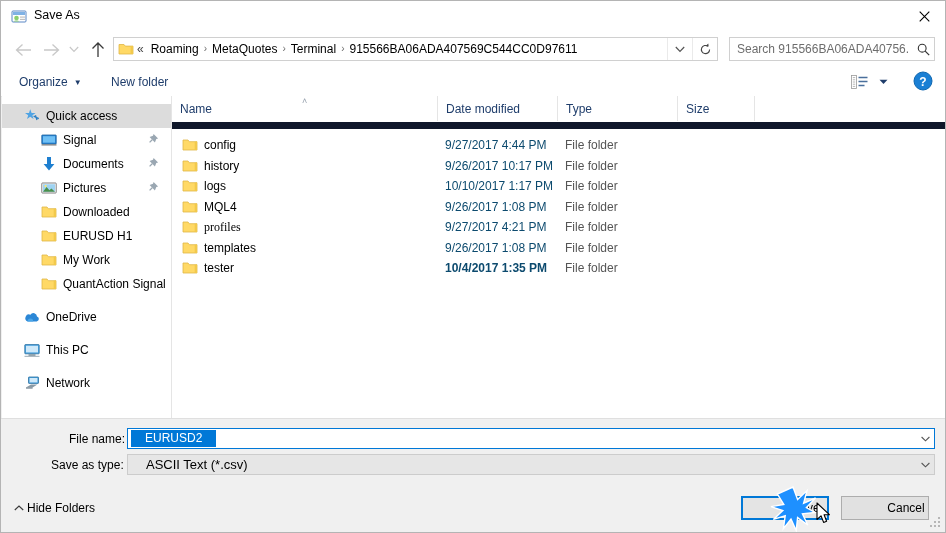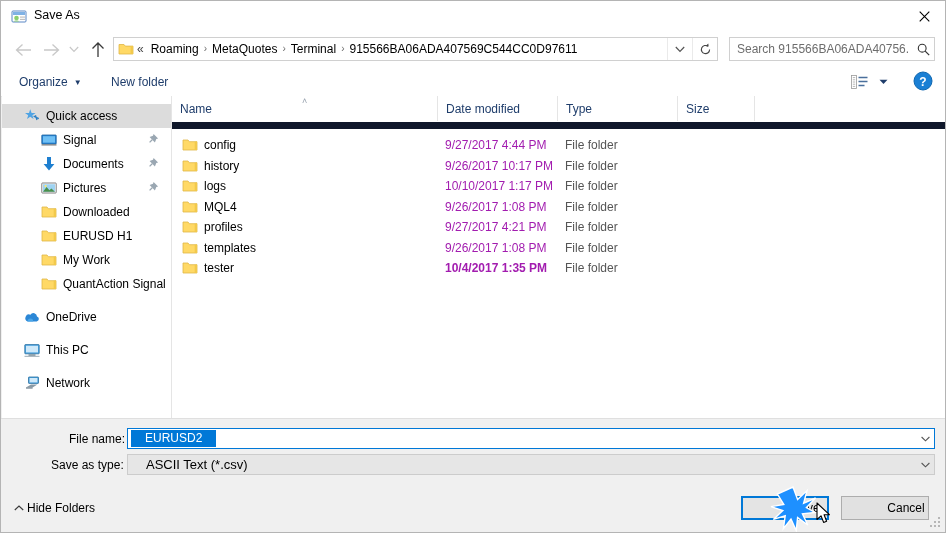--- a/index.html
+++ b/index.html
@@ -271,21 +271,21 @@
     position: absolute;
     top: 0;
     height: 20.5px;
     display: flex;
     align-items: center;
     font-size: 12px;
     white-space: nowrap;
     box-sizing: border-box;
   }
   .cell-name { color: #000; }
-  .cell-date { color: #a21caf; }
+  .cell-date { color: #0c4a6e; }
   .cell-type { color: #555555; }
   .cell-size { color: #555555; }
   .row-folder-icon {
     position: absolute;
     left: 10px; top: 2px;
     width: 16px; height: 16px;
   }
 
   
   #bottompane {
@@ -709,21 +709,21 @@
           <span class="cell cell-name" style="left: 0px; width: 265px; padding-left: 32px;">MQL4</span>
           <span class="cell cell-date" style="left: 265px; width: 120px; padding-left: 8px;">9/26/2017 1:08 PM</span>
           <span class="cell cell-type" style="left: 385px; width: 120px; padding-left: 8px;">File folder</span>
           <span class="cell cell-size" style="left: 505px; width: 77px; padding-left: 8px;"></span>
         </div>
         <div class="filerow">
           <span class="row-folder-icon"><svg width="16" height="16" viewBox="0 0 16 16">
               <path d="M1 3 h5 l1.3 1.7 H15 V13 H1 Z" fill="#ffd966" stroke="#e0b646" stroke-width="0.8"></path>
               <path d="M12.7 4.7 V13 h2.3 V4.7z" fill="#f2c94c"></path>
             </svg></span>
-          <span class="cell cell-name" style="left: 0px; width: 265px; padding-left: 32px;">profiles</span>
+          <span class="cell cell-name" style="left: 0px; width: 265px; padding-left: 32px; font-family: Liberation Serif, serif;">profiles</span>
           <span class="cell cell-date" style="left: 265px; width: 120px; padding-left: 8px;">9/27/2017 4:21 PM</span>
           <span class="cell cell-type" style="left: 385px; width: 120px; padding-left: 8px;">File folder</span>
           <span class="cell cell-size" style="left: 505px; width: 77px; padding-left: 8px;"></span>
         </div>
         <div class="filerow">
           <span class="row-folder-icon"><svg width="16" height="16" viewBox="0 0 16 16">
               <path d="M1 3 h5 l1.3 1.7 H15 V13 H1 Z" fill="#ffd966" stroke="#e0b646" stroke-width="0.8"></path>
               <path d="M12.7 4.7 V13 h2.3 V4.7z" fill="#f2c94c"></path>
             </svg></span>
           <span class="cell cell-name" style="left: 0px; width: 265px; padding-left: 32px;">templates</span>

